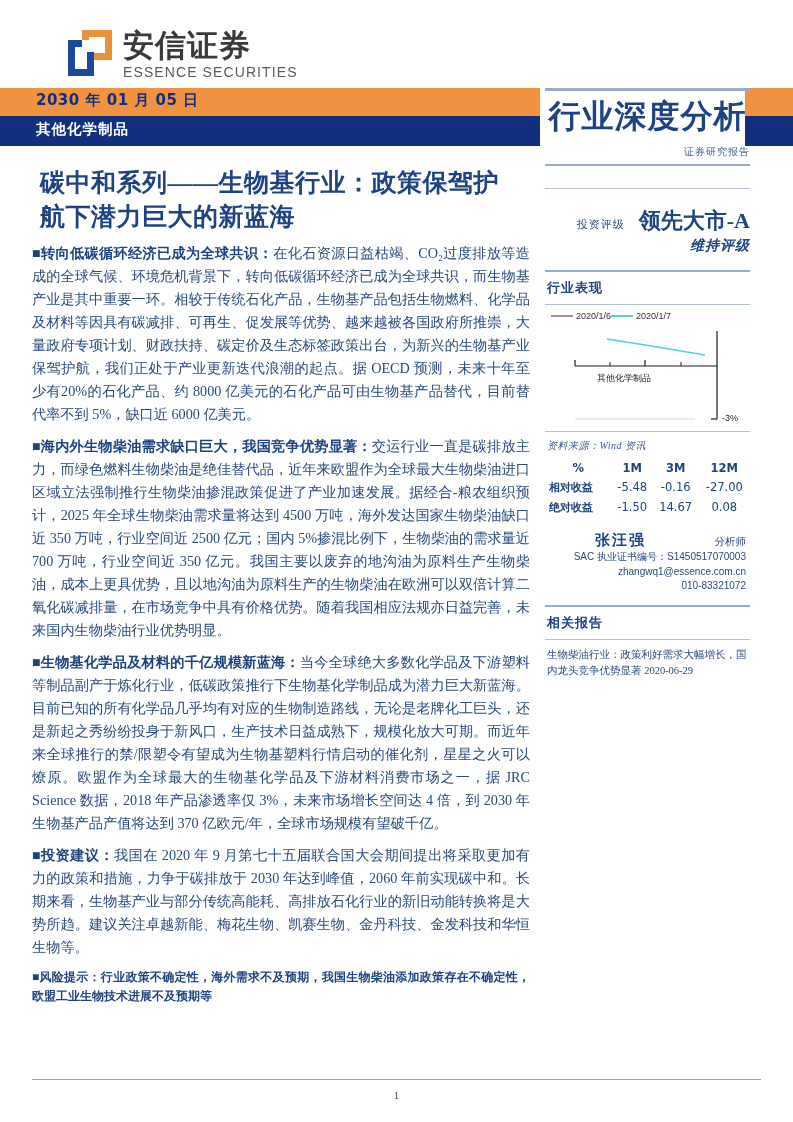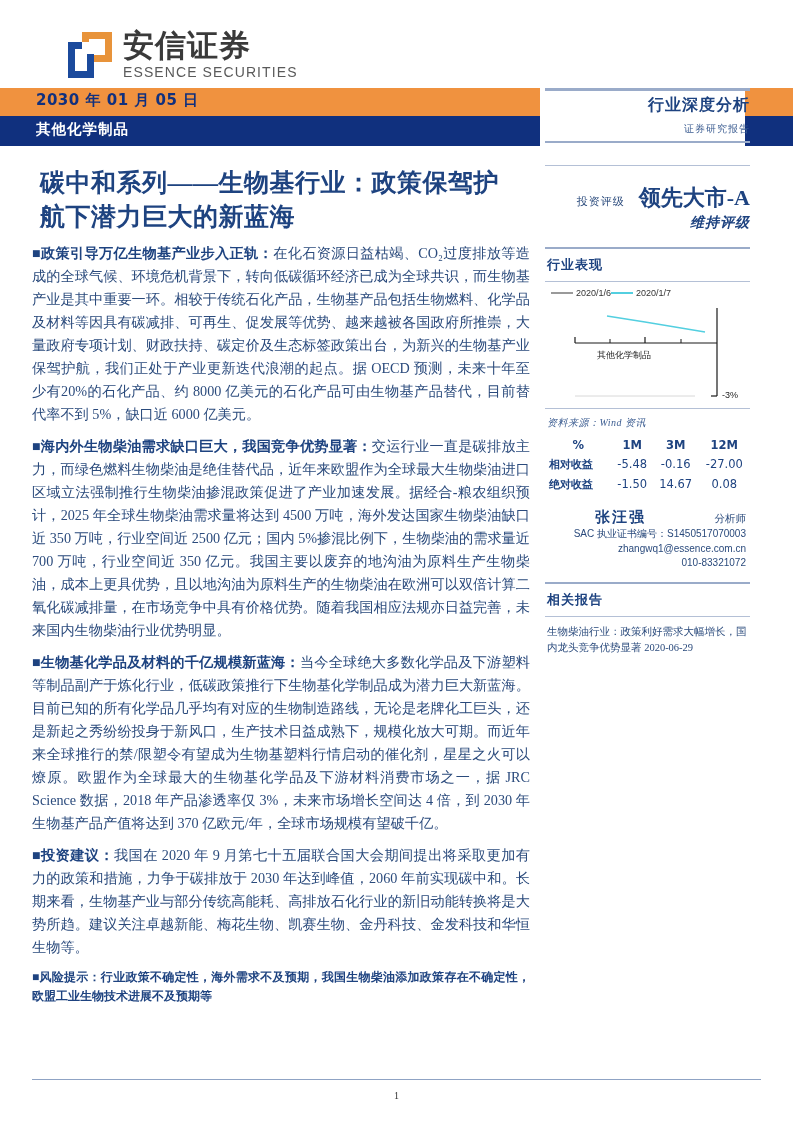--- a/index.html
+++ b/index.html
@@ -4,21 +4,21 @@
 <style>
   html,body{margin:0;padding:0;background:#fff;}
   body{
     width:793px;height:1122px;position:relative;overflow:hidden;
     font-family:"Liberation Serif","DejaVu Serif",serif;
     color:#2a4a7c;
   }
   .page{position:absolute;inset:0;}
 
   
-  .logo-wrap{position:absolute;left:44px;top:30px;display:flex;align-items:center;gap:9px;padding-left:24px;}
+  .logo-wrap{position:absolute;left:44px;top:30px;display:flex;align-items:flex-start;gap:9px;padding-left:24px;}
   .logo-mark{position:relative;width:46px;height:46px;}
   .logo-mark .sq-or{position:absolute;left:14px;top:0;width:30px;height:30px;border:7px solid #E8933A;box-sizing:border-box;}
   .logo-mark .sq-bl{position:absolute;left:0;top:10px;width:26px;height:36px;border:7px solid #1B4A9C;box-sizing:border-box;background:#fff;}
   .logo-mark .sq-bl::after{content:"";position:absolute;right:-7px;top:-7px;width:12px;height:12px;background:#fff;}
   .logo-text{display:flex;flex-direction:column;line-height:1;}
   .logo-cn{font-size:31px;font-weight:bold;letter-spacing:1px;color:#3a3a3a;
            font-family:"DejaVu Sans","Liberation Sans",sans-serif;}
   .logo-en{font-size:14px;letter-spacing:1.1px;color:#5a5a5a;margin-top:4px;
            font-family:"Liberation Sans",sans-serif;}
 
@@ -29,21 +29,21 @@
   .band-date{position:absolute;left:36px;top:91px;font-size:15px;font-weight:bold;color:#10307E;
              font-family:"DejaVu Sans","Liberation Sans",sans-serif;letter-spacing:.5px;}
   .band-sector{position:absolute;left:36px;top:120px;font-size:14.5px;font-weight:bold;color:#ffffff;
                font-family:"DejaVu Sans","Liberation Sans",sans-serif;letter-spacing:1px;}
 
   
   .rail{position:absolute;left:545px;top:88px;width:205px;}
   .rail-top-rule{height:3px;background:#9aabc9;margin-bottom:4px;}
   .rail-rule{height:2px;background:#9aabc9;margin:5px 0;}
   .rail-thin{height:1px;background:#b4c0d6;margin:4px 0;}
-  .report-kind{text-align:right;font-size:16px;font-weight:bold;letter-spacing:1px;color:#1e4380;
+  .report-kind{text-align:center;font-size:32px;font-weight:bold;letter-spacing:1px;color:#1e4380;
                font-family:"Liberation Serif",serif;}
   .report-sub{text-align:right;font-size:10px;color:#3d5e92;margin-top:6px;letter-spacing:1px;}
 
   .rate-row{display:flex;align-items:flex-end;justify-content:flex-end;gap:14px;margin-top:17px;}
   .rate-label{font-size:11px;color:#2a4a7c;padding-bottom:4px;letter-spacing:1px;}
   .rate-value{font-size:22px;font-weight:bold;color:#1e4380;letter-spacing:0px;}
   .rate-keep{text-align:right;font-size:14px;font-style:italic;font-weight:bold;color:#1e4380;margin-top:1px;letter-spacing:1px;}
 
   .sec-title{font-size:13px;font-weight:bold;color:#1e4380;letter-spacing:1px;padding:2px 0 3px 2px;}
 
@@ -199,21 +199,21 @@
     <div class="rail-rule"></div>
     <div class="sec-title">相关报告</div>
     <div class="rail-thin"></div>
     <div class="related-item">生物柴油行业：政策利好需求大幅增长，国内龙头竞争优势显著  2020-06-29</div>
   </div>
 
   <div class="main">
     <h1 class="doc-title">碳中和系列——生物基行业：政策保驾护航下潜力巨大的新蓝海</h1>
 
     <p class="body-p">
-      <b>■政策引导万亿生物基产业步入正轨：</b><span>在化石资源日益枯竭、CO₂过度排放等造成的全球气候、环境危机背景下，转向低碳循环经济已成为全球共识，而生物基产业是其中重要一环。相较于传统石化产品，生物基产品包括生物燃料、化学品及材料等因具有碳减排、可再生、促发展等优势、越来越被各国政府所推崇，大量政府专项计划、财政扶持、碳定价及生态标签政策出台，为新兴的生物基产业保驾护航，我们正处于产业更新迭代浪潮的起点。据 OECD 预测，未来十年至少有20%的石化产品、约 8000 亿美元的石化产品可由生物基产品替代，目前替代率不到 5%，缺口近 6000 亿美元。</span>
+      <b>■转向低碳循环经济已成为全球共识：</b><span>在化石资源日益枯竭、CO₂过度排放等造成的全球气候、环境危机背景下，转向低碳循环经济已成为全球共识，而生物基产业是其中重要一环。相较于传统石化产品，生物基产品包括生物燃料、化学品及材料等因具有碳减排、可再生、促发展等优势、越来越被各国政府所推崇，大量政府专项计划、财政扶持、碳定价及生态标签政策出台，为新兴的生物基产业保驾护航，我们正处于产业更新迭代浪潮的起点。据 OECD 预测，未来十年至少有20%的石化产品、约 8000 亿美元的石化产品可由生物基产品替代，目前替代率不到 5%，缺口近 6000 亿美元。</span>
     </p>
     <p class="body-p">
       <b>■海内外生物柴油需求缺口巨大，我国竞争优势显著：</b><span>交运行业一直是碳排放主力，而绿色燃料生物柴油是绝佳替代品，近年来欧盟作为全球最大生物柴油进口区域立法强制推行生物柴油掺混政策促进了产业加速发展。据经合-粮农组织预计，2025 年全球生物柴油需求量将达到 4500 万吨，海外发达国家生物柴油缺口近 350 万吨，行业空间近 2500 亿元；国内 5%掺混比例下，生物柴油的需求量近 700 万吨，行业空间近 350 亿元。我国主要以废弃的地沟油为原料生产生物柴油，成本上更具优势，且以地沟油为原料生产的生物柴油在欧洲可以双倍计算二氧化碳减排量，在市场竞争中具有价格优势。随着我国相应法规亦日益完善，未来国内生物柴油行业优势明显。</span>
     </p>
     <p class="body-p">
       <b>■生物基化学品及材料的千亿规模新蓝海：</b><span>当今全球绝大多数化学品及下游塑料等制品副产于炼化行业，低碳政策推行下生物基化学制品成为潜力巨大新蓝海。目前已知的所有化学品几乎均有对应的生物制造路线，无论是老牌化工巨头，还是新起之秀纷纷投身于新风口，生产技术日益成熟下，规模化放大可期。而近年来全球推行的禁/限塑令有望成为生物基塑料行情启动的催化剂，星星之火可以燎原。欧盟作为全球最大的生物基化学品及下游材料消费市场之一，据 JRC Science 数据，2018 年产品渗透率仅 3%，未来市场增长空间达 4 倍，到 2030 年生物基产品产值将达到 370 亿欧元/年，全球市场规模有望破千亿。</span>
     </p>
     <p class="body-p">
       <b>■投资建议：</b><span>我国在 2020 年 9 月第七十五届联合国大会期间提出将采取更加有力的政策和措施，力争于碳排放于 2030 年达到峰值，2060 年前实现碳中和。长期来看，生物基产业与部分传统高能耗、高排放石化行业的新旧动能转换将是大势所趋。建议关注卓越新能、梅花生物、凯赛生物、金丹科技、金发科技和华恒生物等。</span>
     </p>

